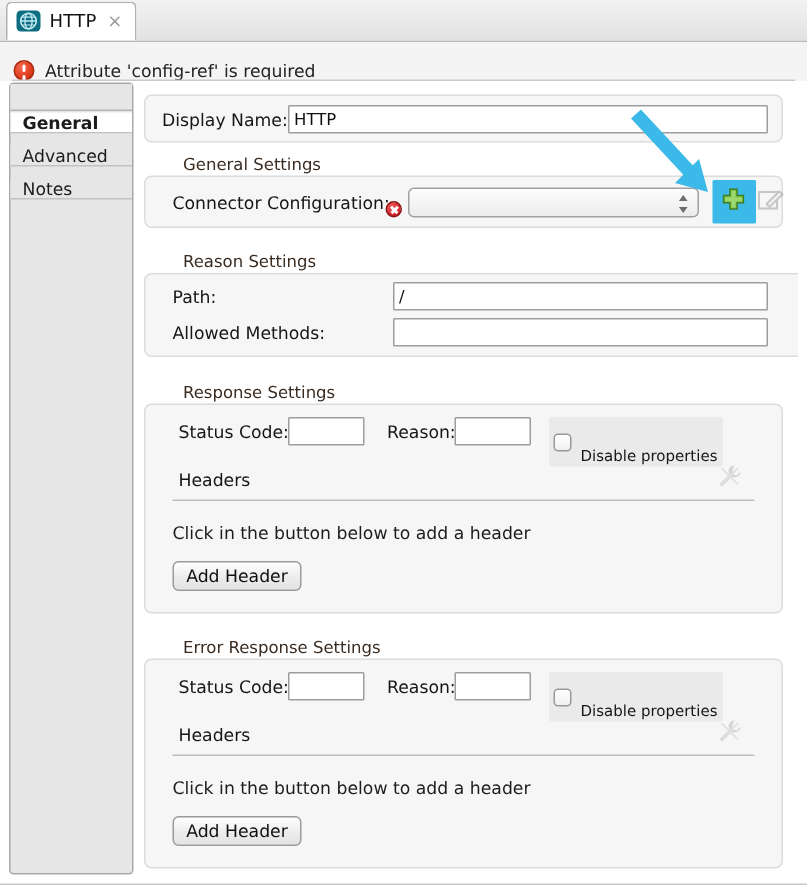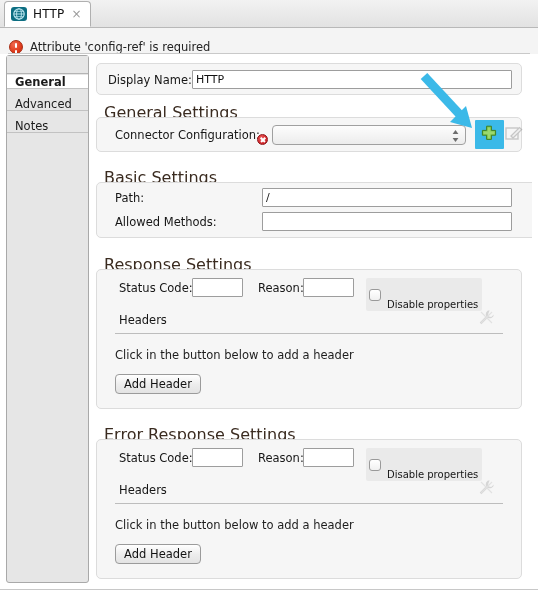--- a/index.html
+++ b/index.html
@@ -129,22 +129,23 @@
 
   .panel {
     position: absolute;
     background: #f6f6f6;
     border: 1px solid #dcdcdc;
     border-radius: 5px;
     box-sizing: border-box;
   }
   .group-title {
     position: absolute;
-    font-size: 16px;
+    font-size: 11px;
     color: #3a2b20;
+    margin-left: 18px;
   }
 
   .lbl {
     position: absolute;
     font-size: 11.5px;
     color: #161616;
     white-space: nowrap;
   }
 
   .txt {
@@ -334,21 +335,21 @@
         </svg>
       </div>
       <div class="edit-btn" style="left:408px; top:8px;">
         <svg width="18" height="16" viewBox="0 0 18 16">
           <rect x="1" y="2" width="12" height="11" fill="none" stroke="#7a7a7a" stroke-width="1.4"></rect>
           <path d="M6 10 L14.5 1.6 L16.6 3.6 L8 12 z" fill="#e8e8e8" stroke="#7a7a7a" stroke-width="1.3"></path>
         </svg>
       </div>
     </div>
 
-    <div class="group-title" style="left:12px; top:113px;">Basic Settings</div>
+    <div class="group-title" style="left:12px; top:113px;">Reason Settings</div>
     <div class="panel" style="left:4px; top:127px; width:508px; height:56px;">
       <span class="lbl" style="left:18px; top:8px;">Path:</span>
       <input class="txt" style="left: 165px; top: 5px; width: 250px;" value="/">
       <span class="lbl" style="left:18px; top:32px;">Allowed Methods:</span>
       <input class="txt" style="left: 165px; top: 29px; width: 250px;" value="">
     </div>
 
     <div class="group-title" style="left:12px; top:200px;">Response Settings</div>
     <div class="panel" style="left:4px; top:214px; width:426px; height:140px;">
       <span class="lbl" style="left:22px; top:11px;">Status Code:</span>

